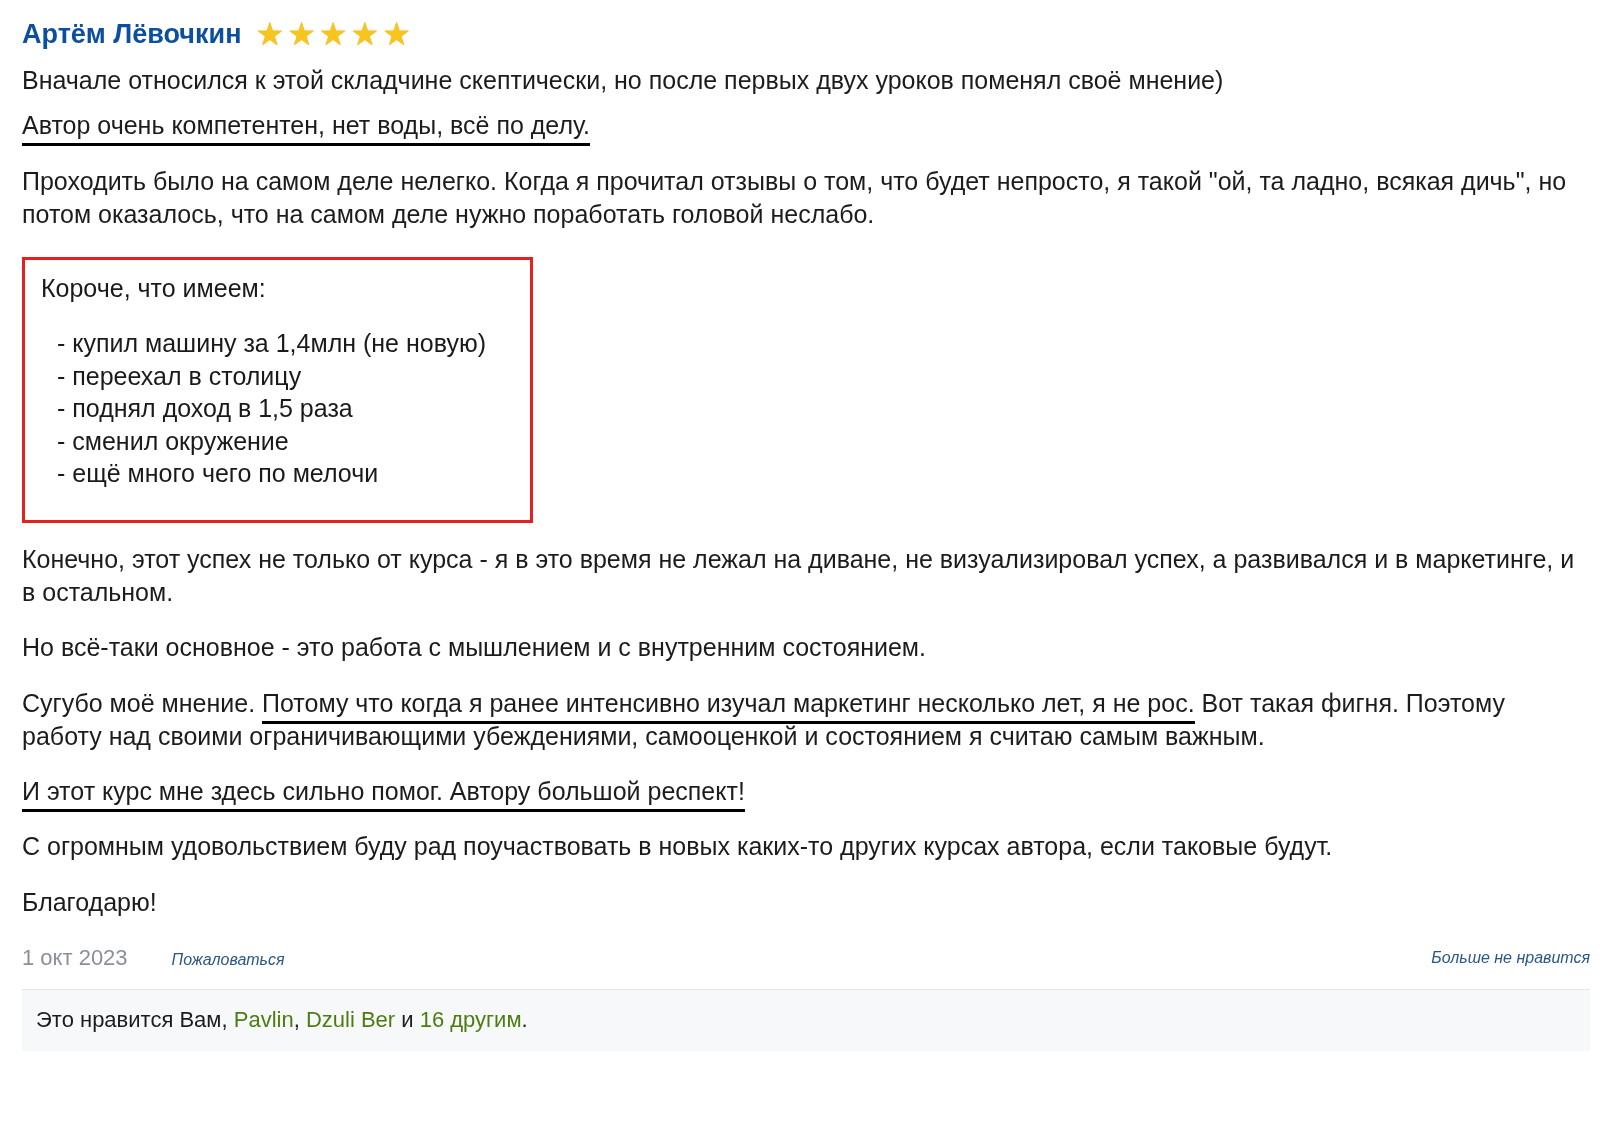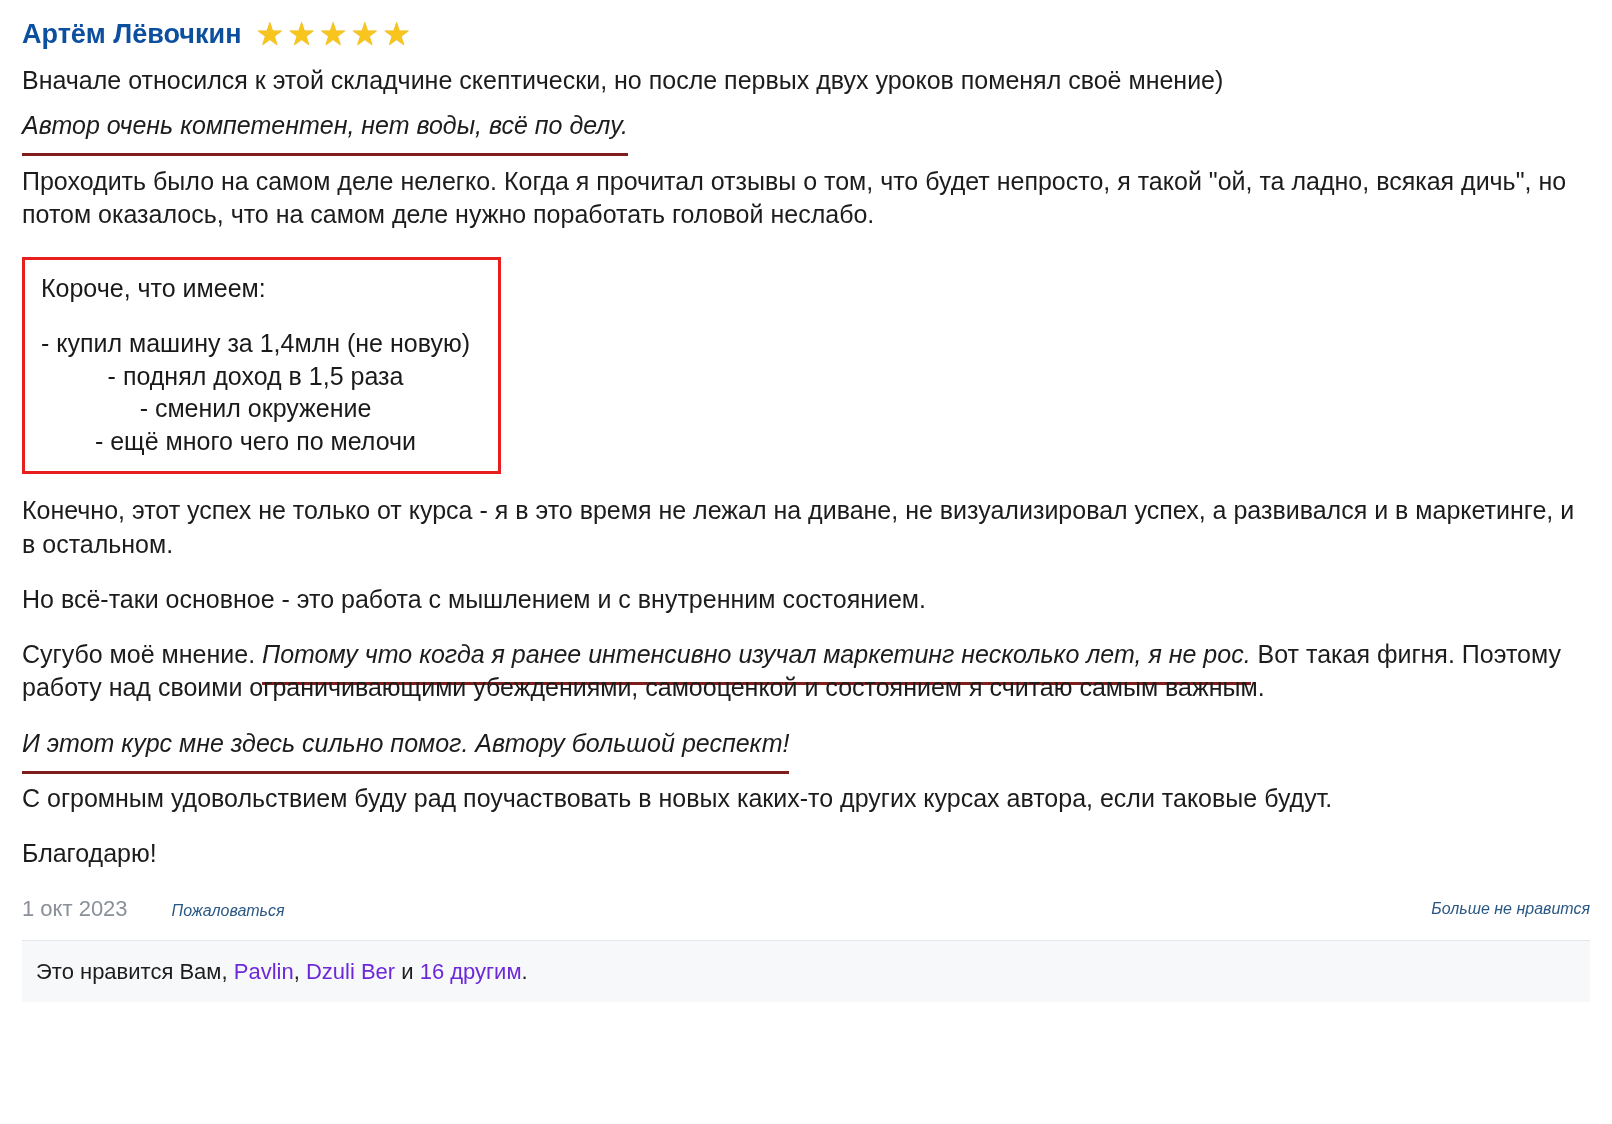--- a/index.html
+++ b/index.html
@@ -49,43 +49,41 @@
     font-size: 25px;
     line-height: 1.33;
     margin: 0 0 22px 0;
     color: #1c1c1c;
     max-width: 1556px;
   }
   p.tight {
     margin-bottom: 12px;
   }
   .underline-red {
-    border-bottom: 3px solid #7f1d1d;
-    padding-bottom: 14px;
+    border-bottom: 3px solid #000000;
+    padding-bottom: 4px;
     display: inline;
     box-decoration-break: clone;
-    font-style: italic;
     -webkit-box-decoration-break: clone;
   }
   .boxed {
     border: 3px solid #e81f1f;
     display: inline-block;
     padding: 12px 28px 14px 16px;
     margin: 4px 0 20px 0;
   }
   .boxed .lead {
     font-size: 25px;
     line-height: 1.33;
     margin: 0 0 22px 0;
   }
   .boxed ul {
     list-style: none;
-    margin: 0;
+    margin: 16px;
     padding: 0;
-    text-align: center;
   }
   .boxed li {
     font-size: 25px;
     line-height: 1.3;
     white-space: nowrap;
   }
   .meta-row {
     display: flex;
     align-items: center;
     justify-content: space-between;
@@ -116,21 +114,21 @@
     align-items: center;
     padding-left: 14px;
     box-sizing: border-box;
     width: 1568px;
   }
   .likes-text {
     font-size: 22px;
     color: #1c1c1c;
   }
   .likes-text a {
-    color: #6d28d9;
+    color: #4d7c0f;
     text-decoration: none;
     cursor: pointer;
   }
 </style>
 </head>
 <body>
 
 <div class="review">
 
   <div class="header-row">
@@ -149,20 +147,21 @@
   <p class="body-text">
     <span class="underline-red">Автор очень компетентен, нет воды, всё по делу.</span>
   </p>
 
   <p class="body-text">Проходить было на самом деле нелегко. Когда я прочитал отзывы о том, что будет непросто, я такой "ой, та ладно, всякая дичь", но потом оказалось, что на самом деле нужно поработать головой неслабо.</p>
 
   <div class="boxed">
     <div class="lead">Короче, что имеем:</div>
     <ul>
       <li>- купил машину за 1,4млн (не новую)</li>
+      <li>- переехал в столицу</li>
       <li>- поднял доход в 1,5 раза</li>
       <li>- сменил окружение</li>
       <li>- ещё много чего по мелочи</li>
     </ul>
   </div>
 
   <p class="body-text">Конечно, этот успех не только от курса - я в это время не лежал на диване, не визуализировал успех, а развивался и в маркетинге, и в остальном.</p>
 
   <p class="body-text">Но всё-таки основное - это работа с мышлением и с внутренним состоянием.</p>
 

